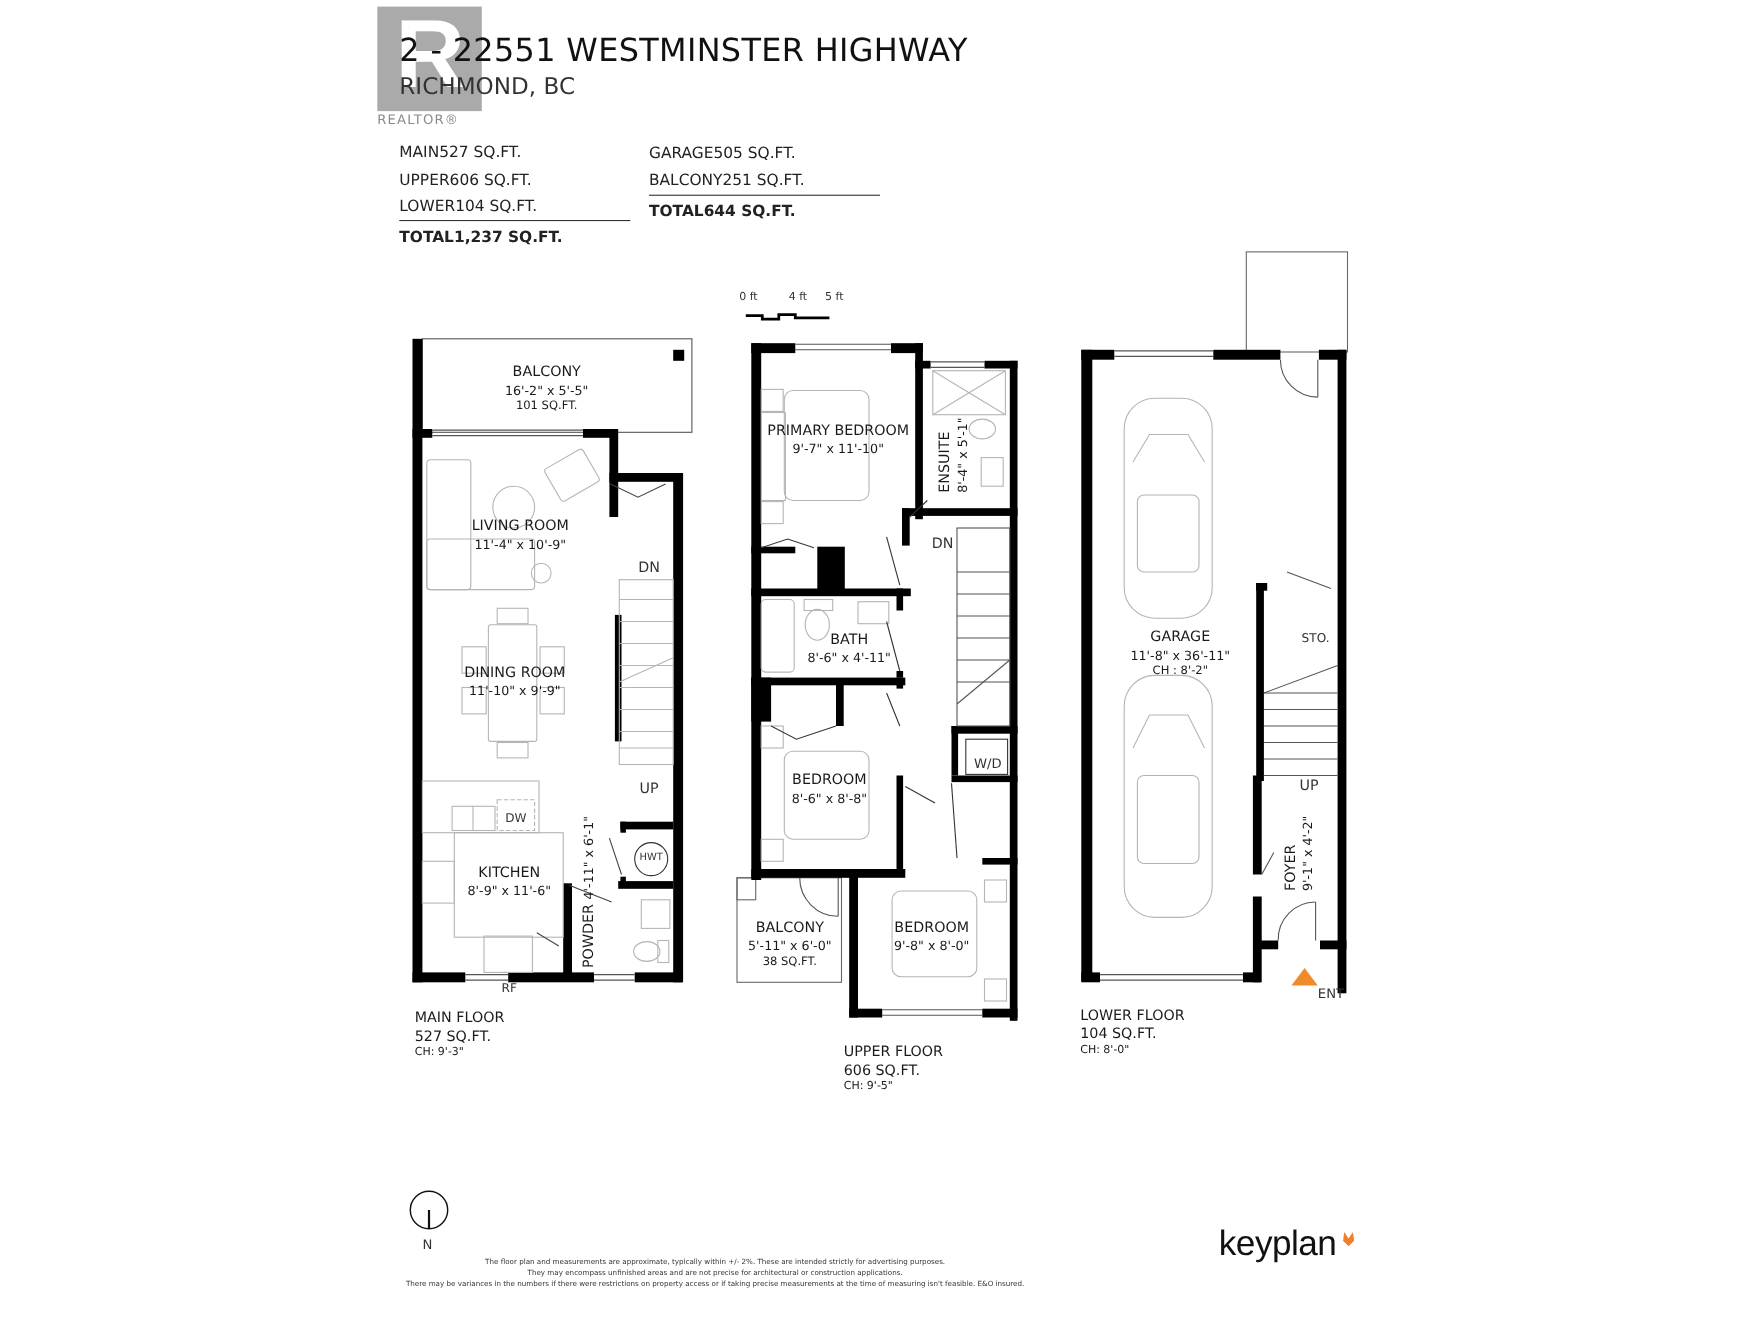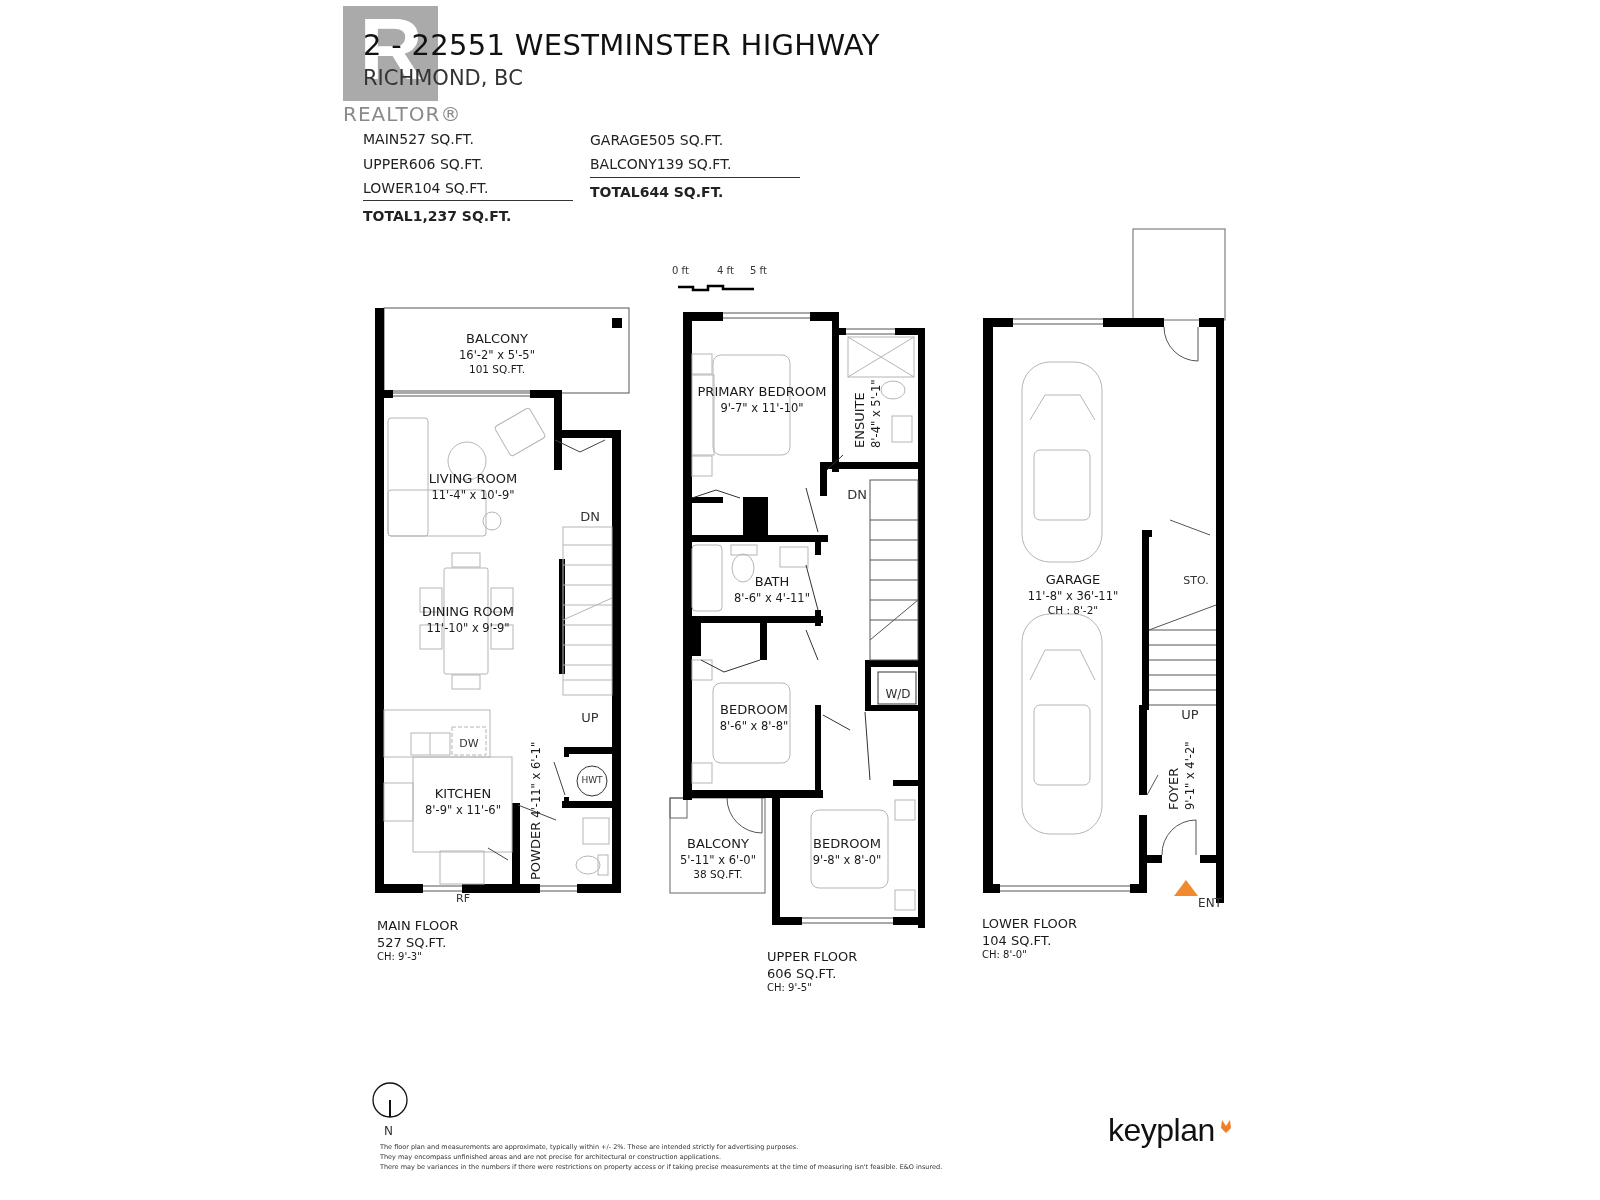--- a/index.html
+++ b/index.html
@@ -2,36 +2,36 @@
 <html><head>
 <meta charset="utf-8">
 <style>
   html, body { margin:0; padding:0; background:#ffffff; }
   body { width:1600px; height:1200px; position:relative; overflow:hidden; font-family:"DejaVu Sans", sans-serif; color:#1a1a1a; }
   .abs { position:absolute; }
   .title { left:363px; top:28px; font-size:29px; font-weight:400; letter-spacing:0.3px; color:#111; white-space:nowrap; }
   .subtitle { left:363px; top:66px; font-size:21px; color:#333; white-space:nowrap; }
   .realtor-box { left:343px; top:6px; width:95px; height:95px; background:#9b9b9b; opacity:0.85; }
   .realtor-r { left:358px; top:6px; width:66px; height:86px; color:#fff; font-size:88px; font-weight:700; line-height:86px; text-align:center; font-family:"Liberation Sans", sans-serif; }
-  .realtor-word { left:343px; top:102px; font-size:20px; color:#8a8a8a; letter-spacing:1px; }
+  .realtor-word { left:343px; top:102px; font-size:12px; color:#8a8a8a; letter-spacing:1px; }
   .stats { font-size:14px; color:#222; }
   .stat-row { position:absolute; display:flex; justify-content:flex-start; white-space:nowrap; }
   .stat-row.bold { font-weight:700; }
   .rule { position:absolute; height:1px; background:#333; }
   .floor-svg { position:absolute; left:0; top:0; }
   .room-label { position:absolute; text-align:center; font-size:13px; color:#1a1a1a; white-space:nowrap; transform:translateX(-50%); line-height:1.3; }
   .room-label .dim { font-size:11.5px; display:block; }
   .room-label .sub { font-size:10.5px; display:block; }
   .small-label { position:absolute; font-size:11px; color:#333; white-space:nowrap; transform:translateX(-50%); }
   .vert { position:absolute; transform-origin:left top; transform:rotate(-90deg); font-size:13px; white-space:nowrap; line-height:1.25; }
   .vert .dim { font-size:11.5px; }
   .floor-caption { position:absolute; font-size:13px; line-height:1.28; color:#1a1a1a; }
   .floor-caption .ch { font-size:10px; display:block; }
   .scale-text { position:absolute; font-size:10px; color:#333; }
-  .disclaimer { left:380px; top:1142px; font-size:6.5px; color:#333; line-height:10px; }
+  .disclaimer { left:369px; top:1142px; font-size:6.5px; color:#333; line-height:10px;text-align:center; }
   .keyplan { left:1108px; top:1112px; font-size:32px; color:#111; font-family:"Liberation Sans", sans-serif; letter-spacing:-0.5px; }
   .north-n { left:384px; top:1124px; font-size:12px; color:#333; }
 </style>
 </head>
 <body>
 
 <div class="abs realtor-box"></div>
 <div class="abs realtor-r">R</div>
 <div class="abs realtor-word">REALTOR®</div>
 
@@ -56,21 +56,21 @@
     <span>TOTAL</span>
     <span>1,237 SQ.FT.</span>
   </div>
 
   <div class="stat-row" style="left:590px; top:132px; width:210px;">
     <span>GARAGE</span>
     <span>505 SQ.FT.</span>
   </div>
   <div class="stat-row" style="left:590px; top:156px; width:210px;">
     <span>BALCONY</span>
-    <span>139 SQ.FT.</span>
+    <span>251 SQ.FT.</span>
   </div>
   <div class="rule" style="left:590px; top:177px; width:210px;"></div>
   <div class="stat-row bold" style="left:590px; top:184px; width:210px;">
     <span>TOTAL</span>
     <span>644 SQ.FT.</span>
   </div>
 </div>
 
 <span class="scale-text" style="left:672px; top:265px;">0 ft</span>
 <span class="scale-text" style="left:717px; top:265px;">4 ft</span>

